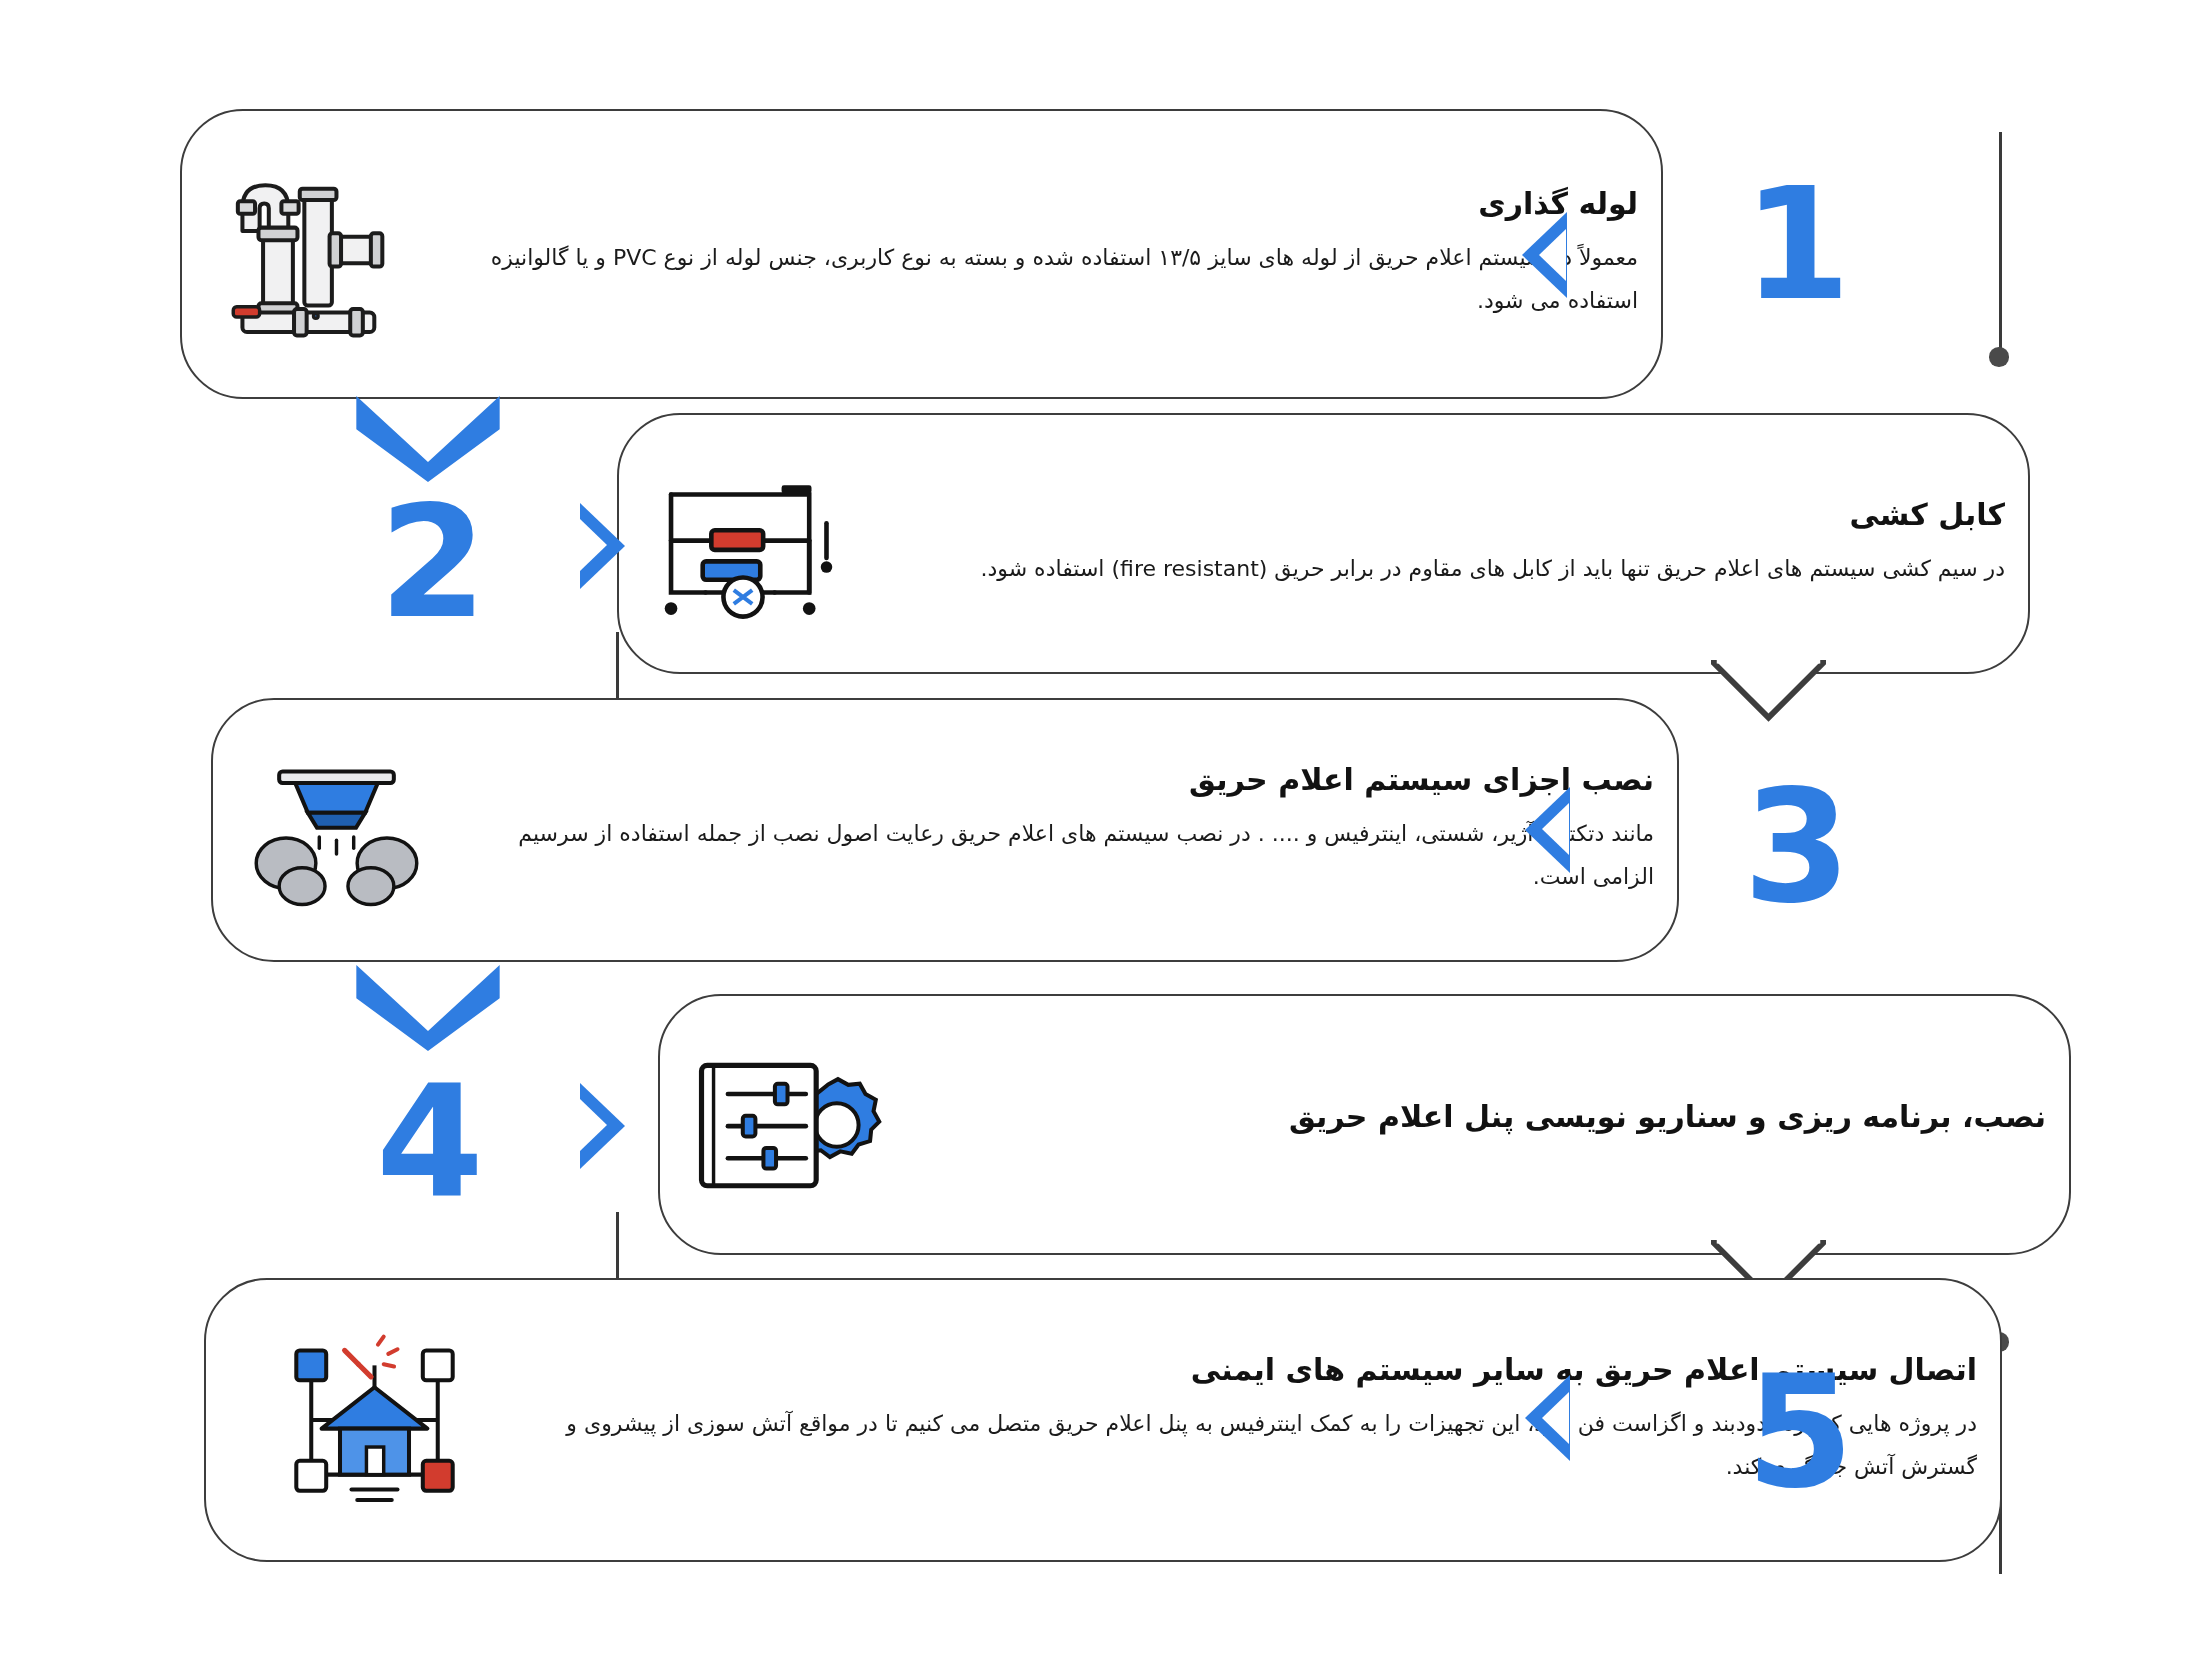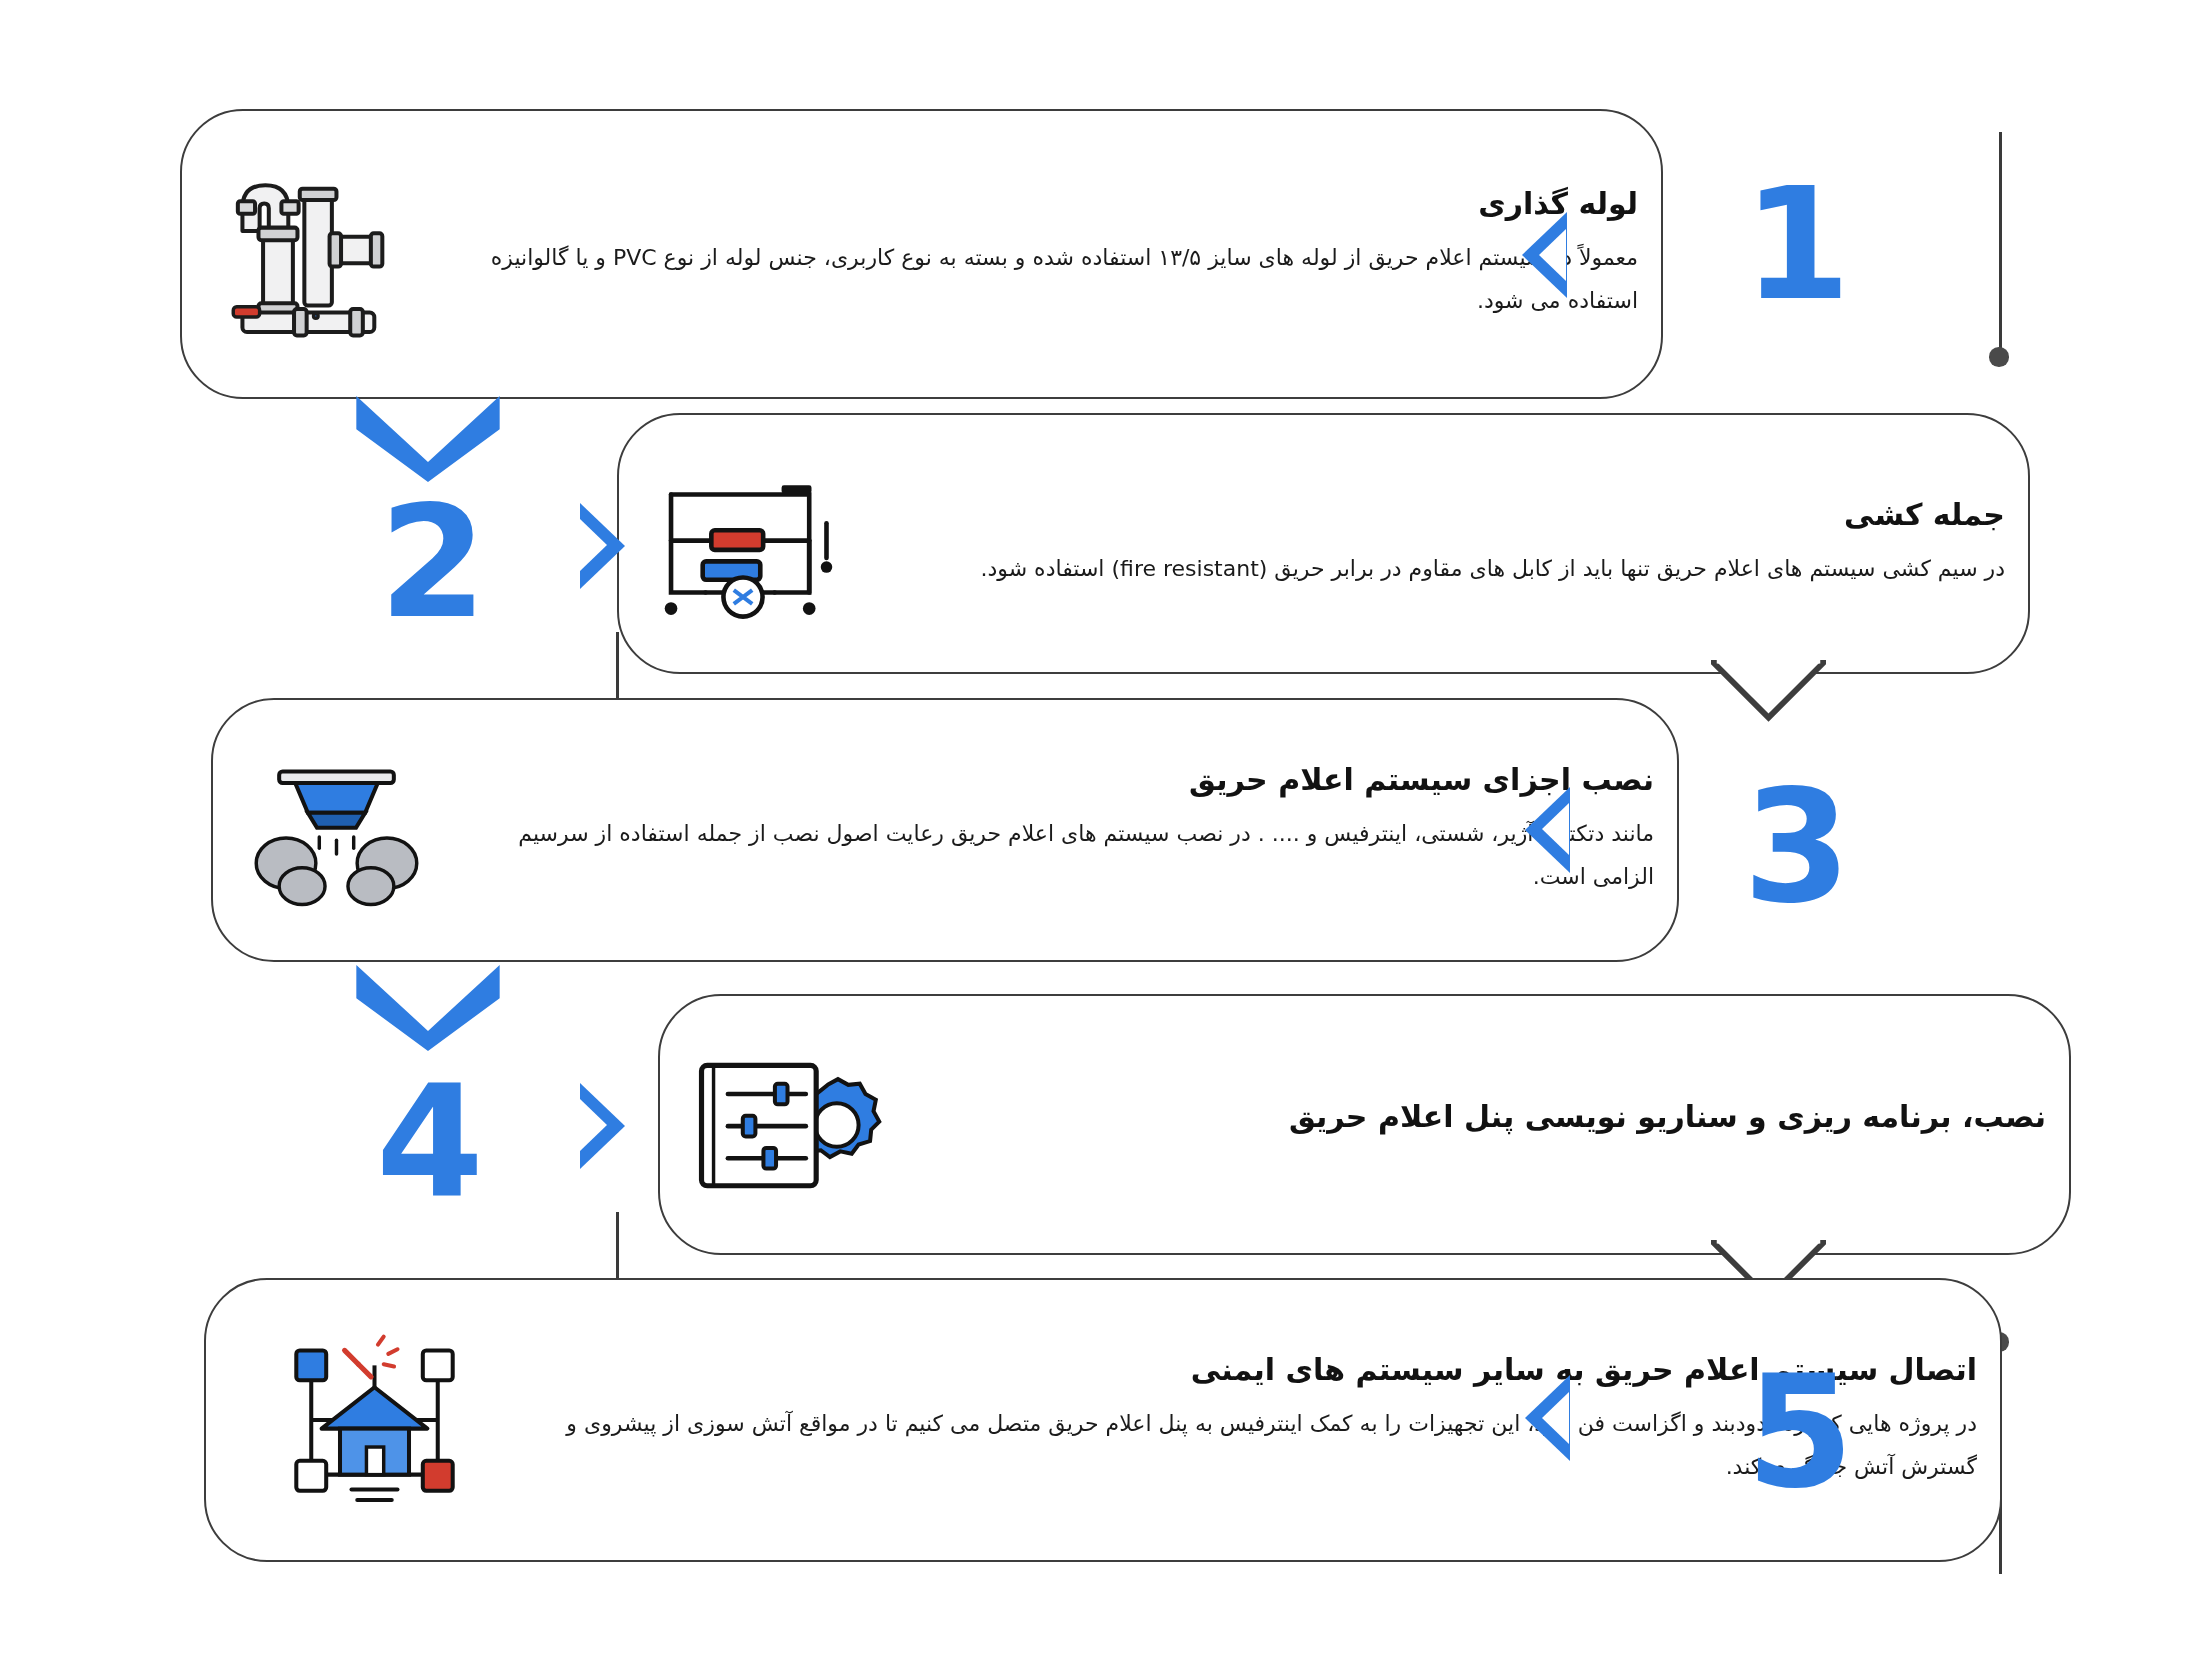--- a/index.html
+++ b/index.html
@@ -208,21 +208,21 @@
             <circle cx="280" cy="258" r="11"></circle>
             <rect x="232" y="44" width="52" height="14" rx="4"></rect>
           </g>
           <g stroke="#121212" stroke-width="8" stroke-linecap="round">
             <path d="M310 110 v60"></path>
           </g>
           <circle cx="310" cy="186" r="10" fill="#121212"></circle>
         </svg>
       </div>
       <div class="text-box">
-        <h2 class="step-title">جمله کشی</h2>
+        <h2 class="step-title">کابل کشی</h2>
         <p class="step-desc">در سیم کشی سیستم های اعلام حریق تنها باید از کابل های مقاوم در برابر حریق (fire resistant) استفاده شود.</p>
       </div>
     </div>
   </div>
 
   <div class="chev chev-right" style="left:580px; top:503px;"></div>
   <div class="chev chev-notch-right" style="left:580px; top:519px;"></div>
   <div class="numeral" style="left:379px; top:485px;">2</div>
 
   <div class="spine" style="left:616px; top:632px; width:2.9px; height:92px;"></div>

